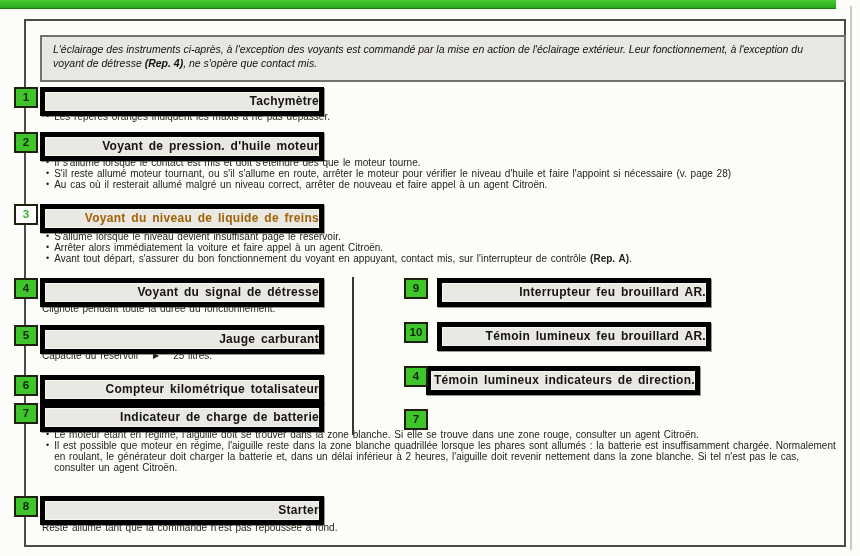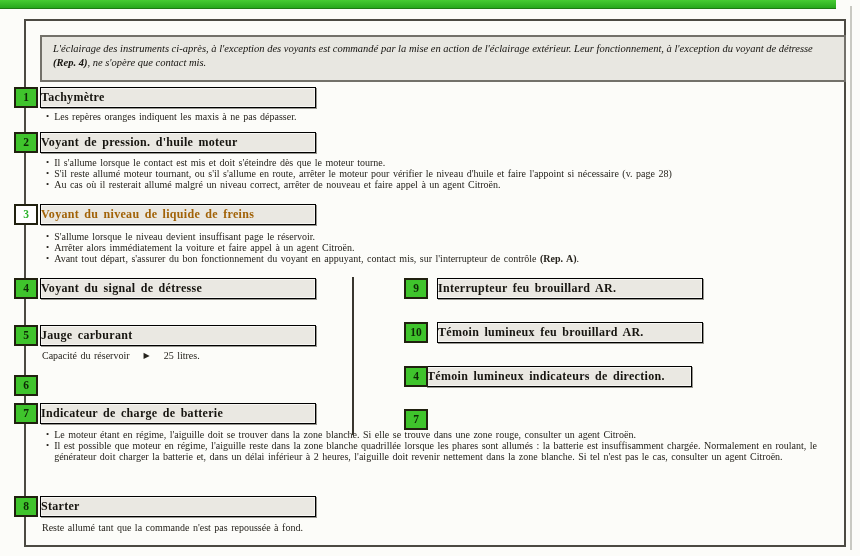--- a/index.html
+++ b/index.html
@@ -2,21 +2,21 @@
 <html><head>
 <meta charset="utf-8">
 <style>
   html,body{margin:0;padding:0;}
   body{
     width:860px;height:556px;
     background:#f2f2ee;
     font-family:"Liberation Sans", sans-serif;
     -webkit-font-smoothing:antialiased;
   }
-  .page{position:relative;width:860px;height:556px;background:#fcfcf9;overflow:hidden;font-family:Liberation Serif, serif;}
+  .page{position:relative;width:860px;height:556px;background:#fcfcf9;overflow:hidden;}
   .greenbar{
     position:absolute;left:0;top:0;width:836px;height:8px;
     background:linear-gradient(180deg,#46cc33,#27a81c);
     border-bottom:1px solid #1d7a14;
   }
   .edge{position:absolute;left:850px;top:6px;width:2px;height:544px;background:#c9c9c2;}
   .frame{
     position:absolute;left:24px;top:19px;width:818px;height:524px;
     border:2px solid #4c4a43;background:transparent;
   }
@@ -30,23 +30,23 @@
   .badge{
     position:absolute;width:20px;height:17px;line-height:17px;
     background:#3fc42c;border:2px solid #20200f;
     font-weight:bold;font-size:11.5px;text-align:center;color:#0e2a06;
     z-index:3;
   }
   .badge--alt{background:#ffffff;color:#2eb42e;}
   .tbox{
     position:absolute;height:19px;line-height:19px;
     background:#eae8e2;
-    border:1px solid #000000;
+    border:5px solid #000000;
     box-shadow:1px 1px 0 rgba(70,68,60,.55), inset 0 0 0 1px rgba(255,255,255,.55);
-    font-weight:bold;font-size:12px;text-align:left;
+    font-weight:bold;font-size:12px;text-align:right;
     letter-spacing:.3px;word-spacing:2px;color:#16140f;
     white-space:nowrap;z-index:2;
   }
   .tbox--green{color:#a16207;}
   .blist{position:absolute;font-size:10px;line-height:11px;color:#26231d;word-spacing:1px;}
   .brow{display:flex;gap:5px;align-items:flex-start;}
   .bdot{font-size:9px;line-height:11px;flex:none;}
   .btxt{flex:1;}
   .note{position:absolute;font-size:10px;line-height:11px;color:#26231d;word-spacing:1px;display:flex;gap:14px;}
   .divider{position:absolute;left:352px;top:277px;width:2px;height:158px;background:#39362f;}
@@ -101,30 +101,34 @@
         <span class="btxt">Arrêter alors immédiatement la voiture et faire appel à un agent Citroën.</span>
       </div>
     <div class="brow">
         <span class="bdot">•</span>
         <span class="btxt"><span>Avant tout départ, s'assurer du bon fonctionnement du voyant en appuyant, contact mis, sur l'interrupteur de contrôle </span><b>(Rep. A)</b><span>.</span></span>
       </div>
   </div>
 
   <div class="badge" style="top:278px;left:14px">4</div>
   <div class="tbox" style="top:278px;left:40px;width:274px">Voyant du signal de détresse</div>
+  <div class="note" style="top:303px;left:42px;width:300px">
+    <span>Clignote pendant toute la durée du fonctionnement.</span>
+  </div>
 
   <div class="badge" style="top:325px;left:14px">5</div>
   <div class="tbox" style="top:325px;left:40px;width:274px">Jauge carburant</div>
   <div class="note" style="top:350px;left:42px">
     <span>Capacité du réservoir</span>
     <span style="font-size:8px;line-height:11px;">▶</span>
     <span>25 litres.</span>
   </div>
 
   <div class="badge" style="top:375px;left:14px">6</div>
+  <div class="tbox" style="top:375px;left:40px;width:274px">Compteur kilométrique totalisateur</div>
 
   <div class="badge" style="top:403px;left:14px">7</div>
   <div class="tbox" style="top:403px;left:40px;width:274px">Indicateur de charge de batterie</div>
   <div class="blist" style="top:429px;left:46px;width:792px">
     <div class="brow">
         <span class="bdot">•</span>
         <span class="btxt">Le moteur étant en régime, l'aiguille doit se trouver dans la zone blanche. Si elle se trouve dans une zone rouge, consulter un agent Citroën.</span>
       </div>
     <div class="brow">
         <span class="bdot">•</span>

